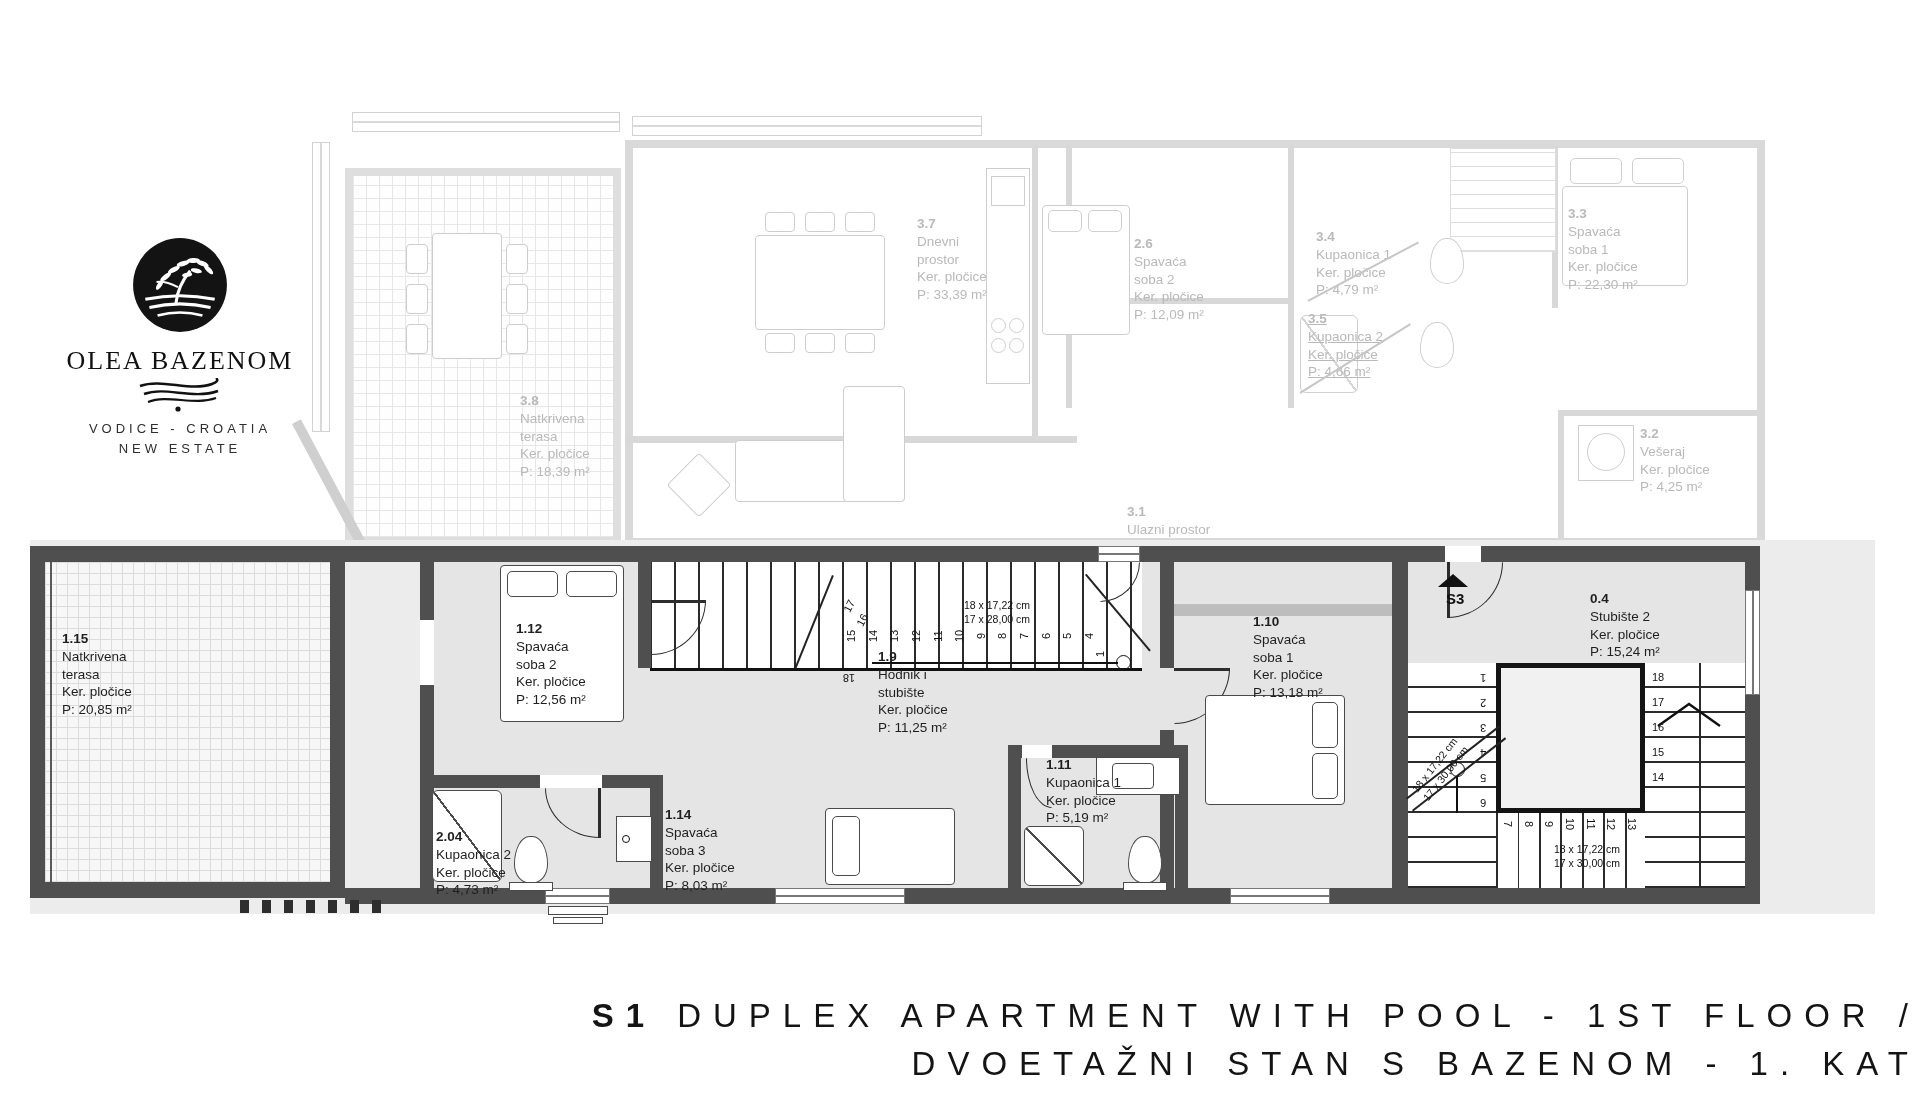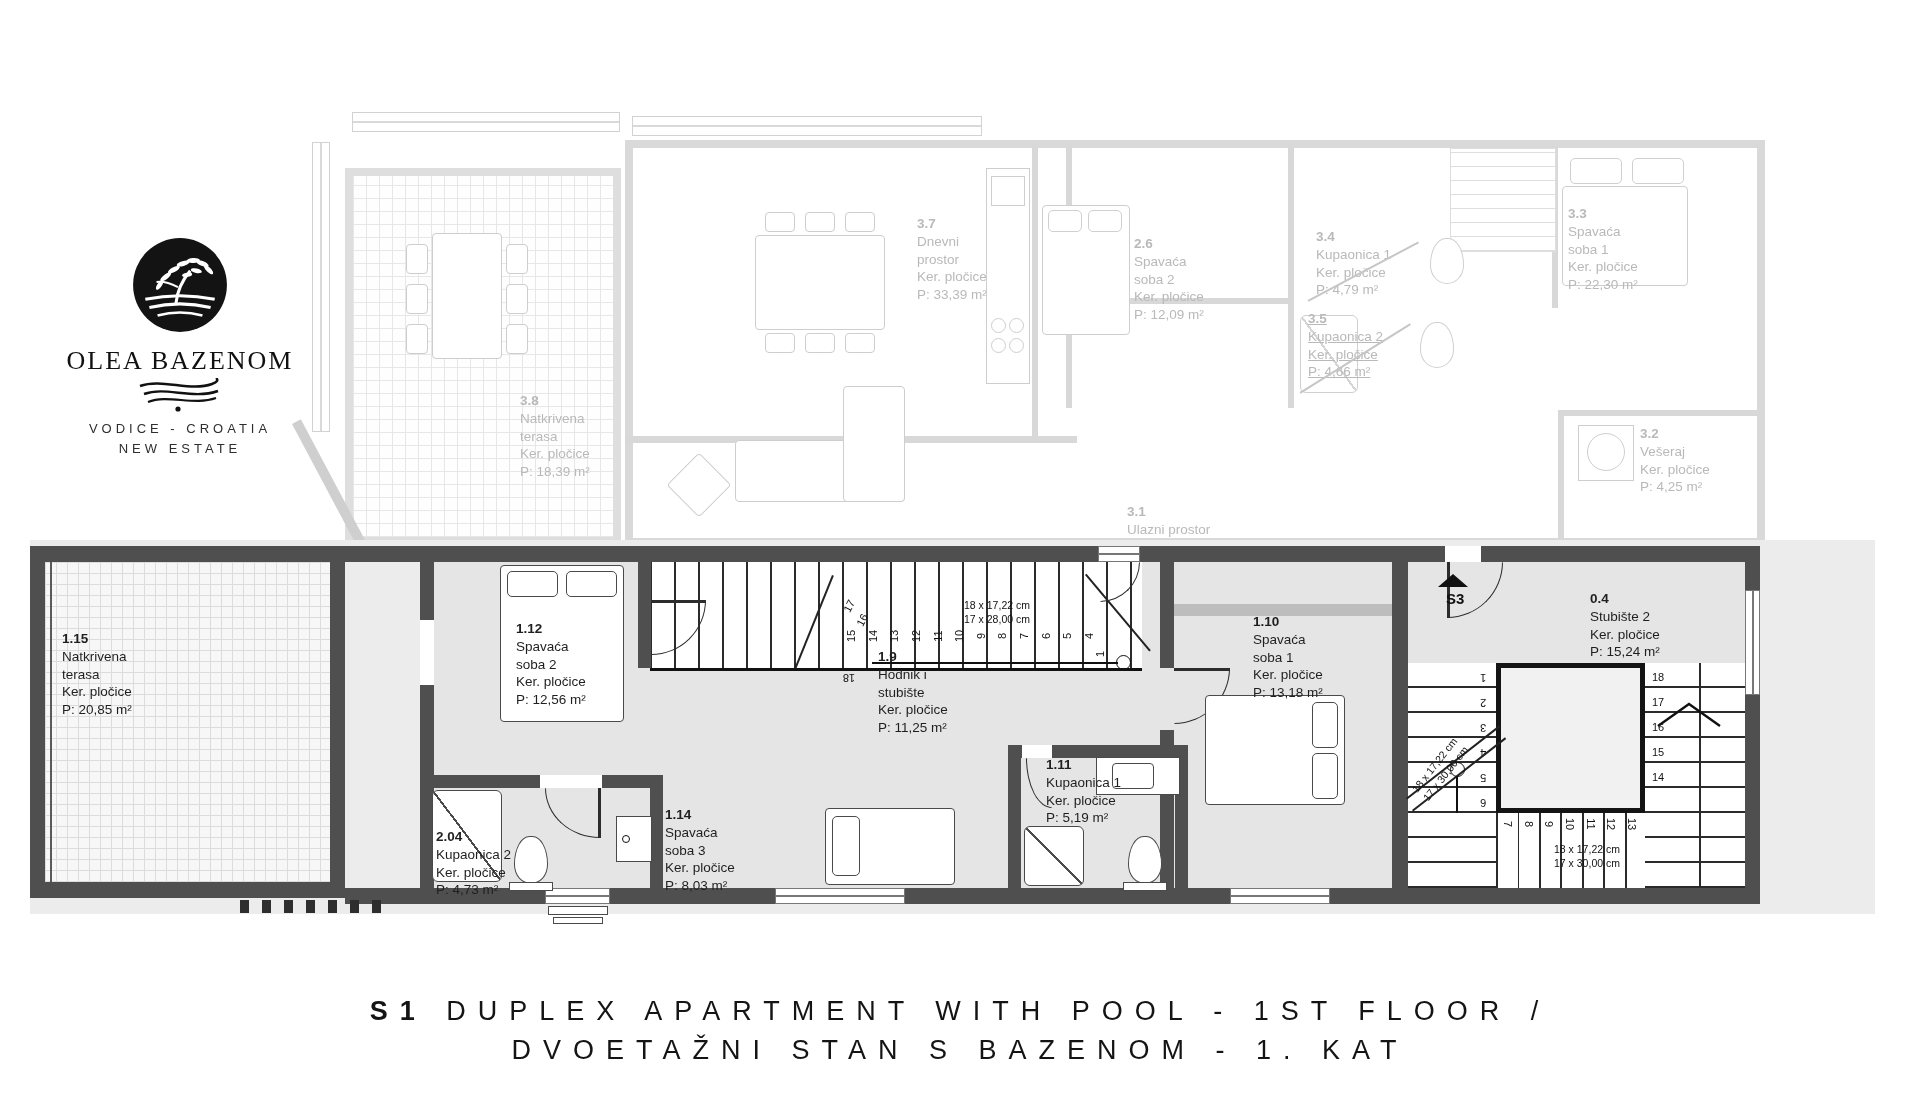--- a/index.html
+++ b/index.html
@@ -76,22 +76,22 @@
   .strike{position:absolute;height:1.5px;background:#c6c6c6;transform-origin:left center;}
   
   .tri-up{position:absolute;width:0;height:0;border-left:15px solid transparent;
     border-right:15px solid transparent;border-bottom:13px solid #111;}
   .s3{position:absolute;font-size:15px;font-weight:700;color:#111;}
   
   .logo{position:absolute;left:56px;top:234px;width:248px;text-align:center;color:#111;}
   .brand-name{font-family:"Liberation Serif",serif;font-size:26px;letter-spacing:2px;white-space:nowrap;margin-top:6px;}
   .brand-loc,.brand-tag{font-size:13px;letter-spacing:4px;color:#2e2e2e;margin-top:5px;white-space:nowrap;}
   
-  .title{position:absolute;left:0;right:0;top:992px;text-align:center;color:#141414;
-    font-size:27px;letter-spacing:12px;font-weight:500;line-height:1.45;}
+  .title{position:absolute;left:0;right:0;top:992px;text-align:right;color:#141414;
+    font-size:33px;letter-spacing:12px;font-weight:500;line-height:1.45;}
   .title .code{font-weight:800;}
   .chev{position:absolute;}
 </style>
 </head>
 <body>
 
 <div id="canvas">
 
   <div class="logo">
     <svg width="102" height="102" viewBox="0 0 100 100">

